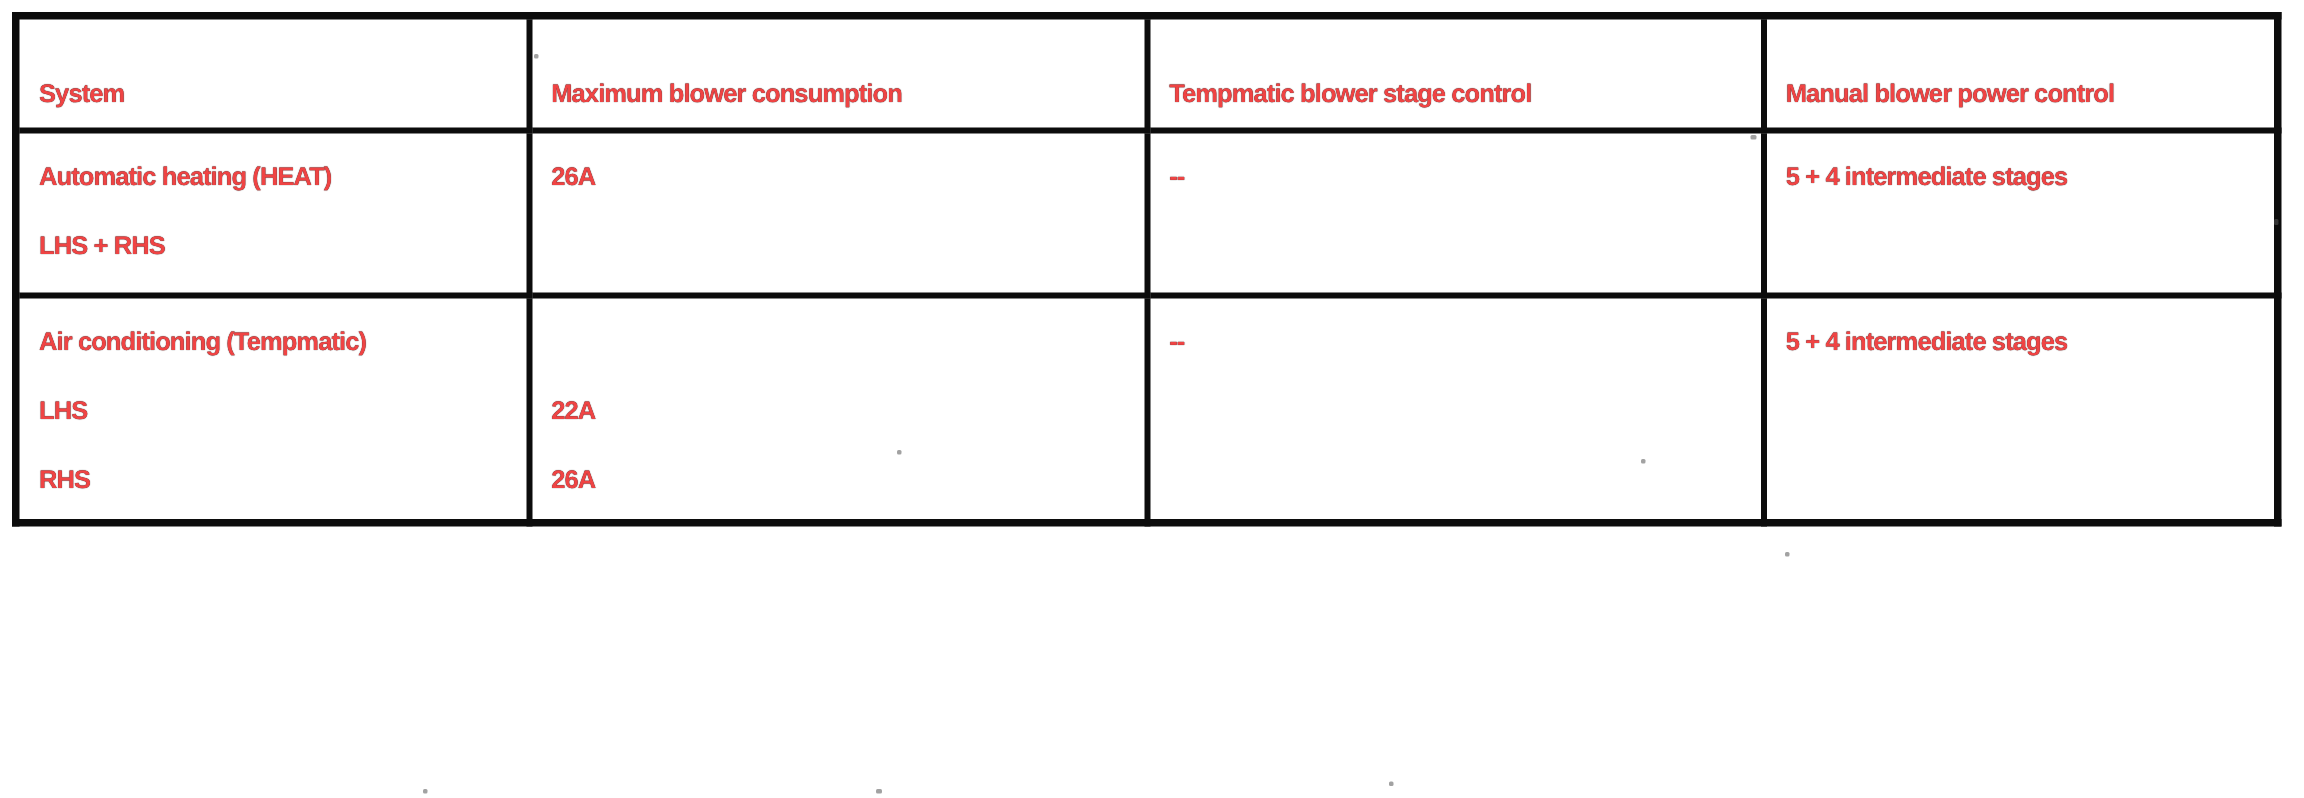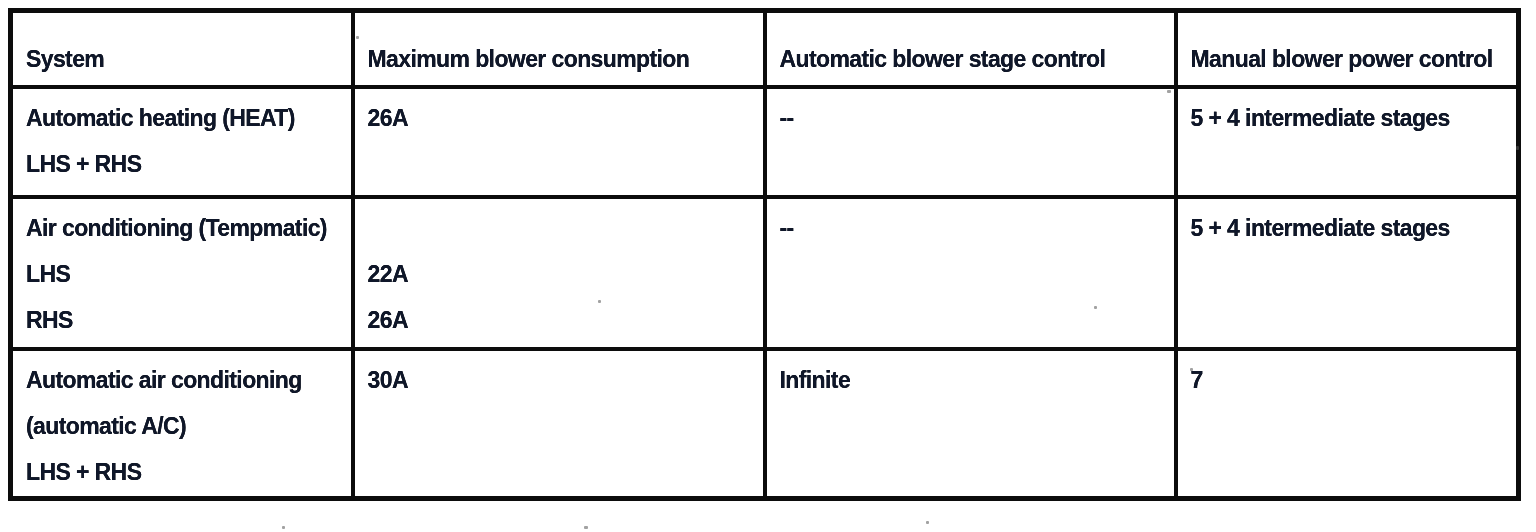--- a/index.html
+++ b/index.html
@@ -28,23 +28,23 @@
     border: 4px solid #0c0c0c;
     vertical-align: top;
     text-align: left;
     padding: 6px 4px 0 13px;
     color: #0d0d0d;
     overflow: hidden;
   }
   
   .txt {
     font-weight: bold;
-    font-size: 23px;
+    font-size: 17px;
     letter-spacing: -0.6px;
-    color: #0f172a;
+    color: #ef4444;
     text-shadow: 0 0 0.6px #000;
     white-space: nowrap;
   }
   tr.hdr { height: 76px; }
   tr.hdr th {
     vertical-align: bottom;
     padding-bottom: 12px;
   }
   tr.r1 { height: 110px; margin-top: 32px; }
   tr.r2 { height: 152px; }
@@ -85,21 +85,21 @@
     </colgroup>
     <tbody>
         <tr class="hdr">
       <th>
         <div class="txt">System</div>
       </th>
       <th>
         <div class="txt">Maximum blower consumption</div>
       </th>
       <th>
-        <div class="txt">Automatic blower stage control</div>
+        <div class="txt">Tempmatic blower stage control</div>
       </th>
       <th>
         <div class="txt">Manual blower power control</div>
       </th>
     </tr>
 
     <tr class="r1">
       <td>
         <div class="txt ln">Automatic heating (HEAT)</div>
         <div class="txt ln">LHS + RHS</div>
@@ -127,36 +127,20 @@
         <div class="txt ln">26A</div>
       </td>
       <td>
         <div class="txt ln">--</div>
       </td>
       <td>
         <div class="txt ln">5 + 4 intermediate stages</div>
       </td>
     </tr>
 
-    <tr class="r3">
-      <td>
-        <div class="txt ln">Automatic air conditioning</div>
-        <div class="txt ln">(automatic A/C)</div>
-        <div class="txt ln">LHS + RHS</div>
-      </td>
-      <td>
-        <div class="txt ln">30A</div>
-      </td>
-      <td>
-        <div class="txt ln">Infinite</div>
-      </td>
-      <td>
-        <div class="txt ln">7</div>
-      </td>
-    </tr>
   </tbody>
     </table>
 </div>
 
 <div class="dot d1"></div>
 <div class="dot d2"></div>
 <div class="dot d3"></div>
 <div class="dot d4"></div>
 <div class="dot d5"></div>
 <div class="dot d6"></div>

